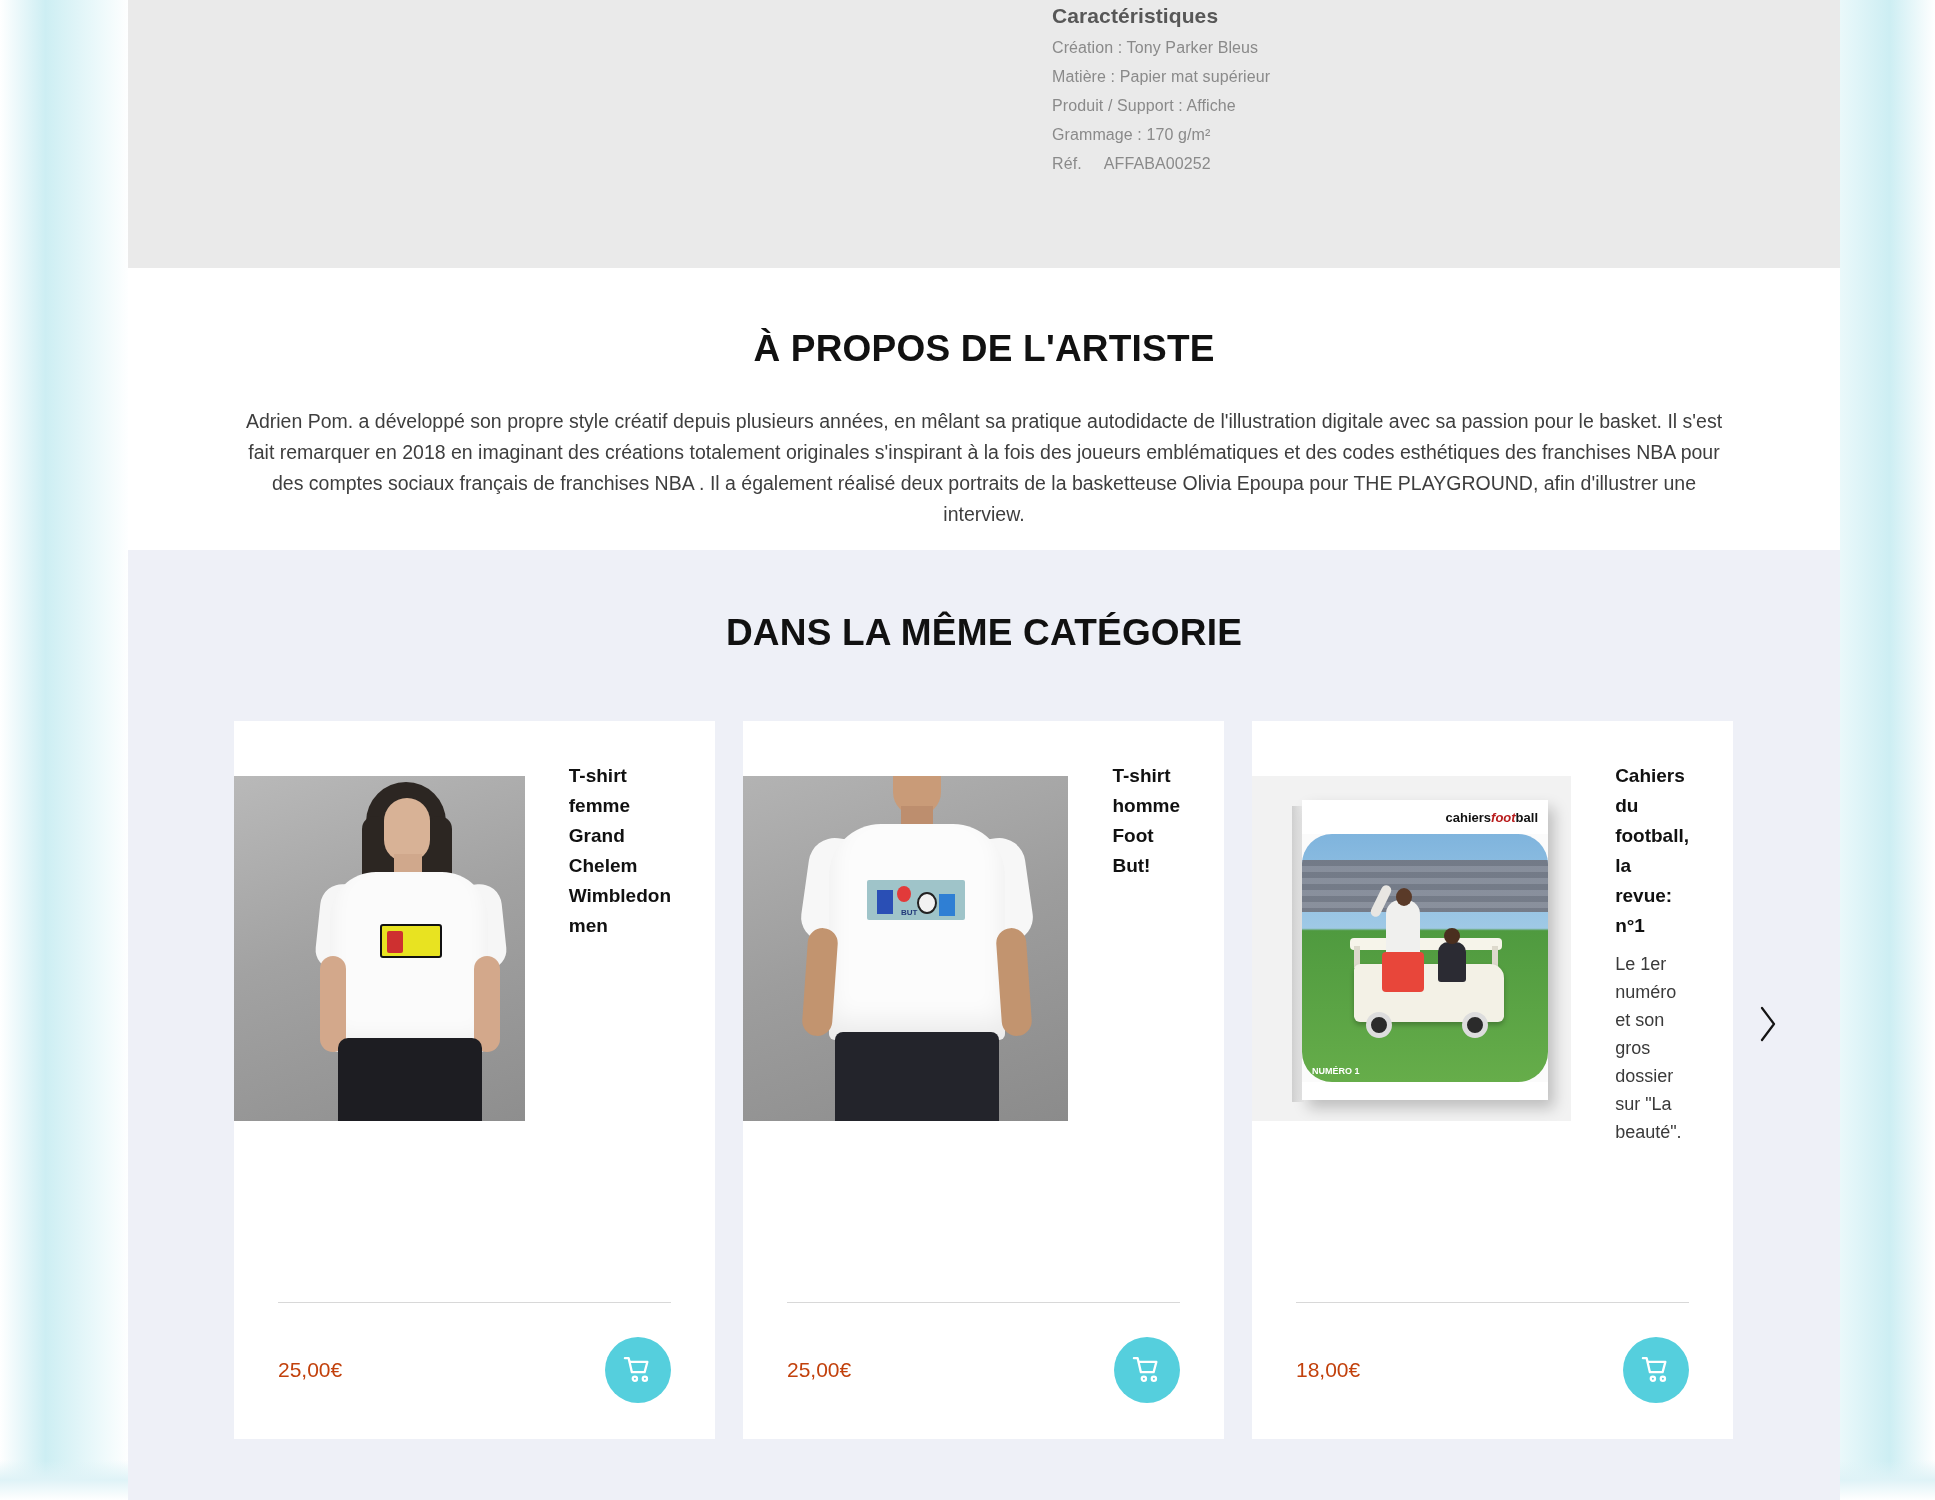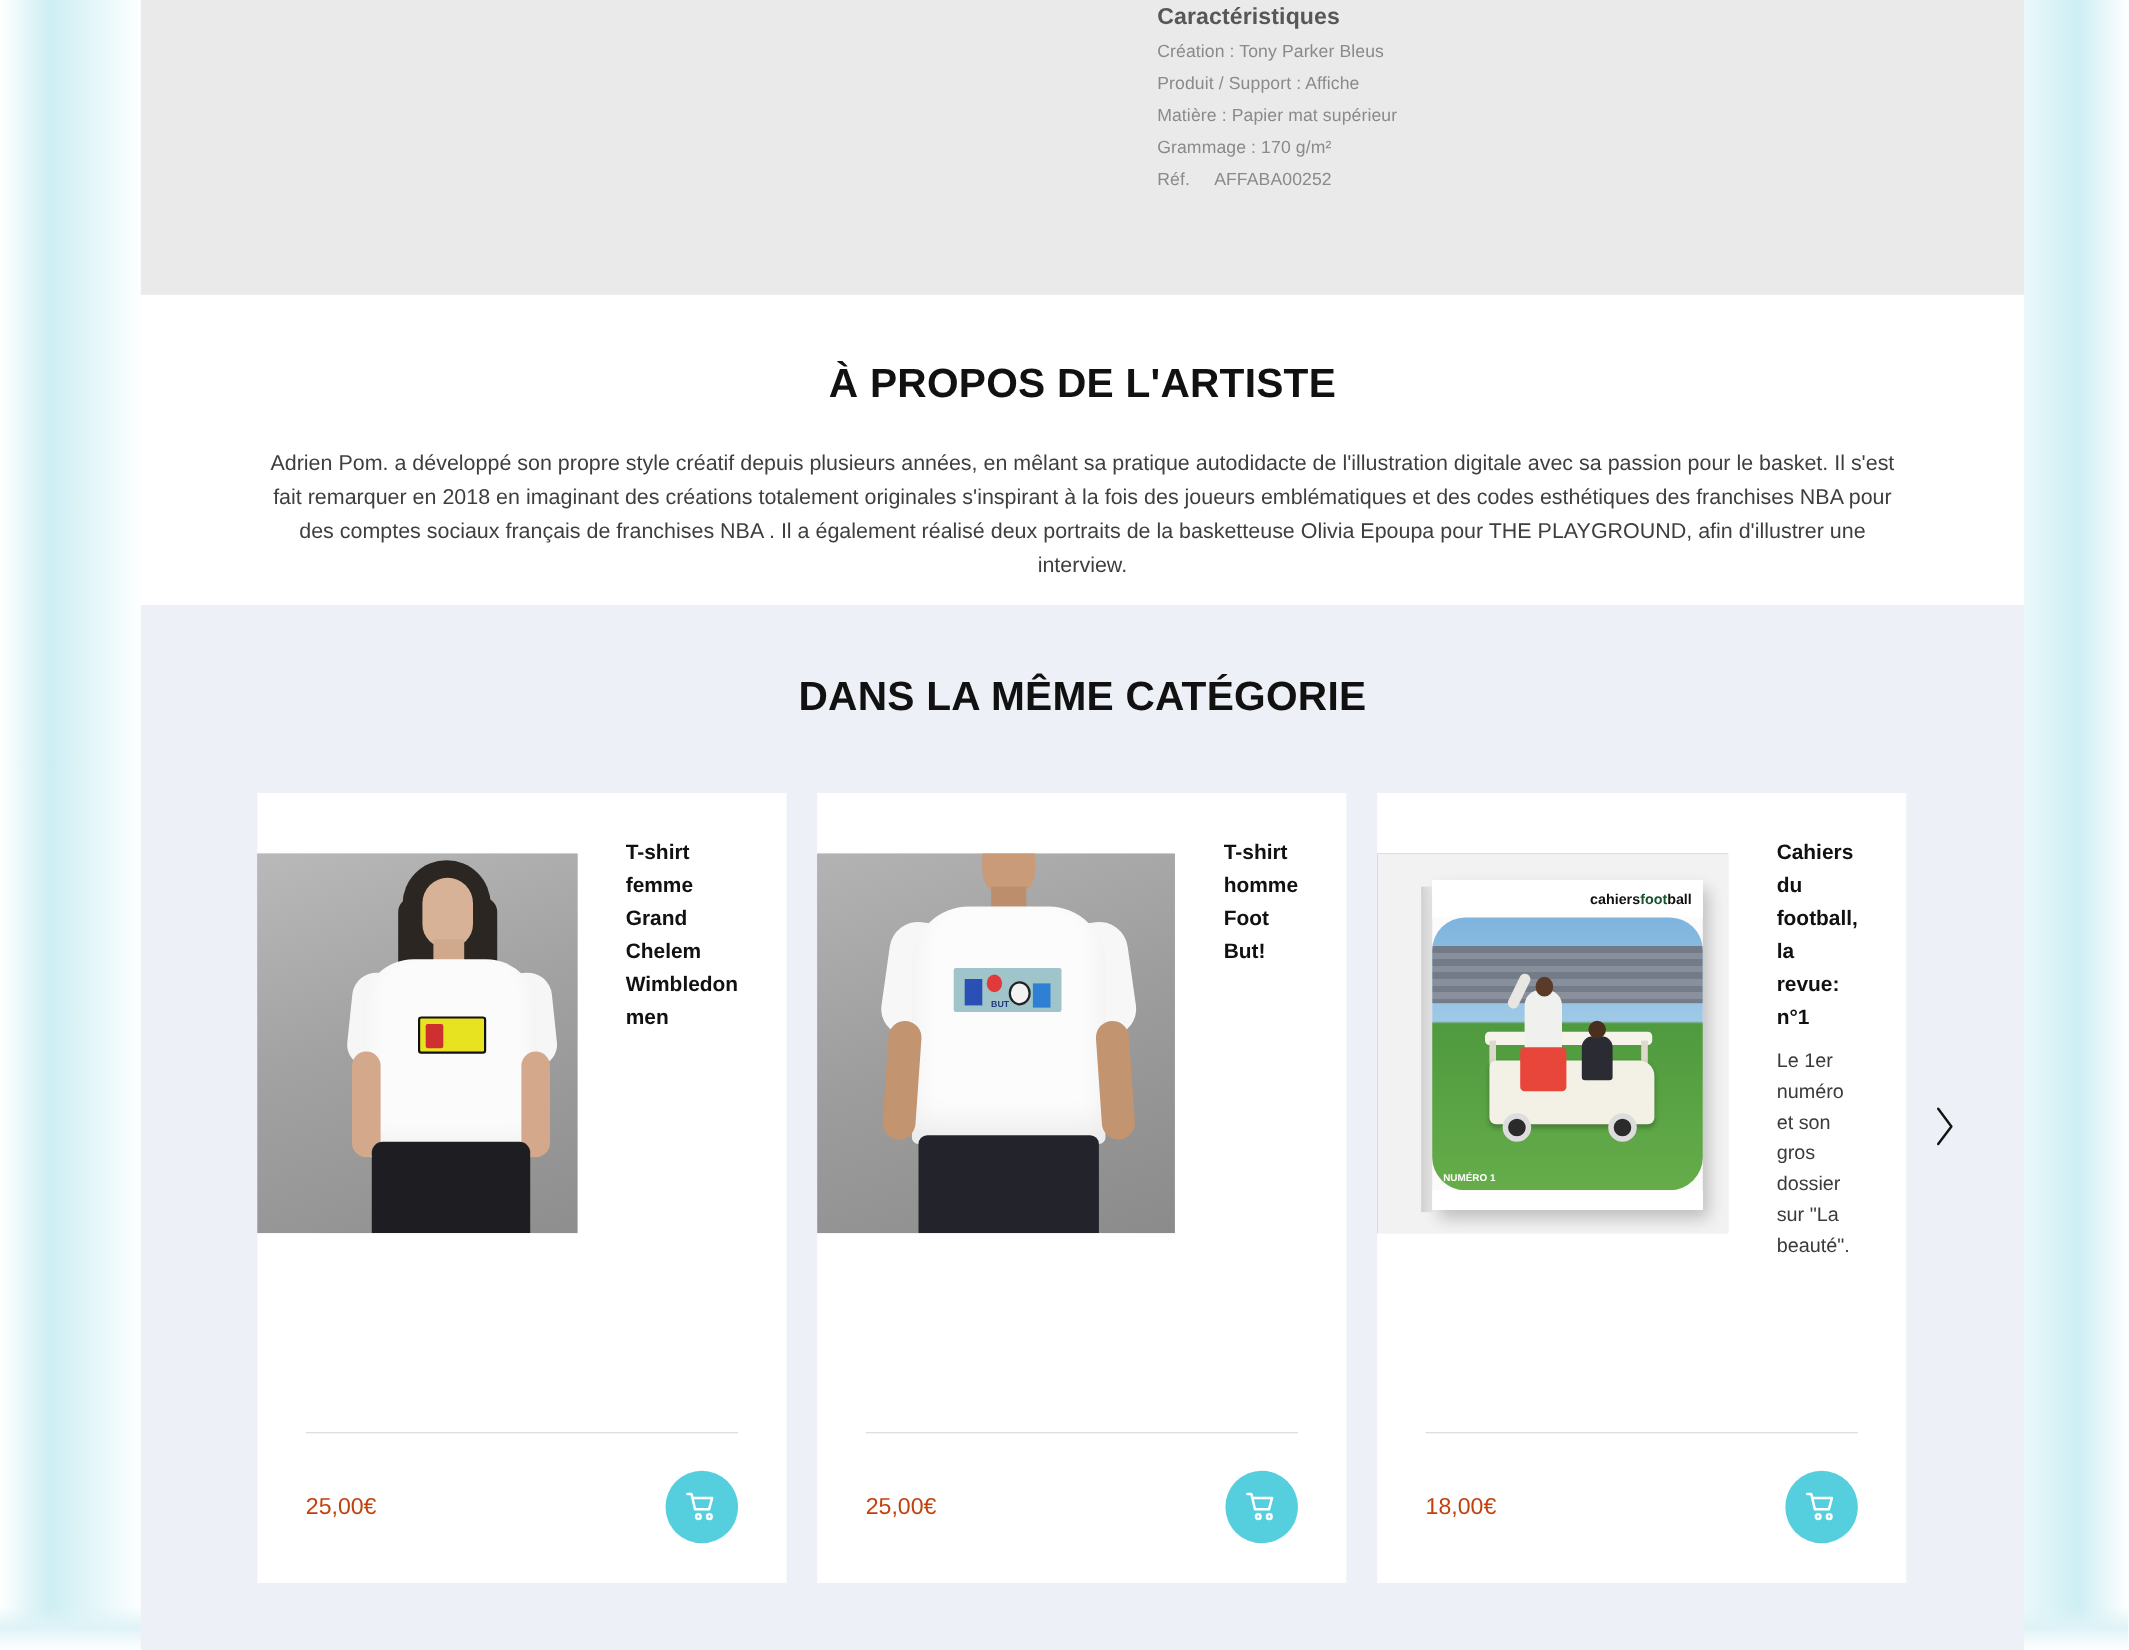--- a/index.html
+++ b/index.html
@@ -251,21 +251,21 @@
   .mock-mag .cover {
     position: absolute; left: 50px; top: 24px; width: 246px; height: 300px;
     background: #fbfbfb;
     box-shadow: 6px 8px 14px rgba(0,0,0,.22);
   }
   .mock-mag .masthead {
     position: absolute; left: 0; top: 0; width: 100%; height: 34px; background: #ffffff;
     display: flex; align-items: center; justify-content: flex-end; padding-right: 10px;
     font-size: 13px; font-weight: bold; color: #111;
   }
-  .mock-mag .masthead .red { color: #14532d; }
+  .mock-mag .masthead .red { color: #b91c1c; font-style: italic; }
   .mock-mag .photo {
     position: absolute; left: 0; top: 34px; width: 100%; height: 248px;
     background: linear-gradient(to bottom, #7fb4dd 0%, #9fc9e6 38%, #4f9a3f 39%, #66ad4a 100%);
     overflow: hidden;
     border-radius: 30px;
   }
   .mock-mag .stand {
     position: absolute; left: 0; top: 26px; width: 100%; height: 52px;
     background: repeating-linear-gradient(to bottom, #6f6f78 0 6px, #878790 6px 12px);
     opacity: .85;
@@ -374,22 +374,22 @@
   <div class="glow-left"></div>
   <div class="glow-right"></div>
   <div class="glow-bottom"></div>
 
   <div class="content">
 
     <section class="specs-band">
       <div class="specs-col">
         <div class="specs-title">Caractéristiques</div>
         <div class="specs-line">Création : Tony Parker Bleus</div>
+        <div class="specs-line">Matière : Papier mat supérieur</div>
         <div class="specs-line">Produit / Support : Affiche</div>
-        <div class="specs-line">Matière : Papier mat supérieur</div>
         <div class="specs-line">Grammage : 170 g/m²</div>
         <div class="specs-line">
           <span class="ref-label">Réf.</span><span>AFFABA00252</span>
         </div>
       </div>
     </section>
 
     <section class="artist-section">
       <h2 class="artist-title">À PROPOS DE L'ARTISTE</h2>
       <p class="artist-text">Adrien Pom. a développé son propre style créatif depuis plusieurs années, en mêlant sa pratique autodidacte de l'illustration digitale avec sa passion pour le basket. Il s'est fait remarquer en 2018 en imaginant des créations totalement originales s'inspirant à la fois des joueurs emblématiques et des codes esthétiques des franchises NBA pour des comptes sociaux français de franchises NBA . Il a également réalisé deux portraits de la basketteuse Olivia Epoupa pour THE PLAYGROUND, afin d'illustrer une interview.</p>

